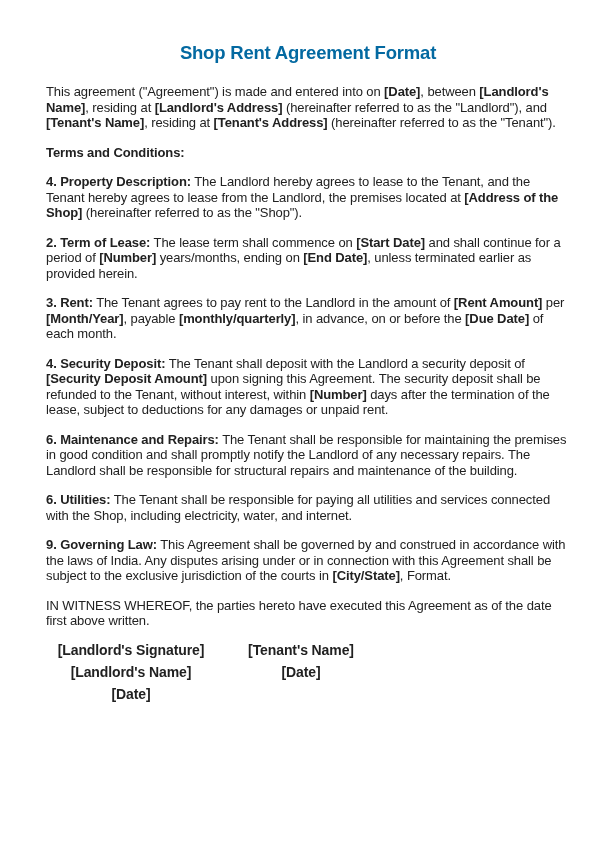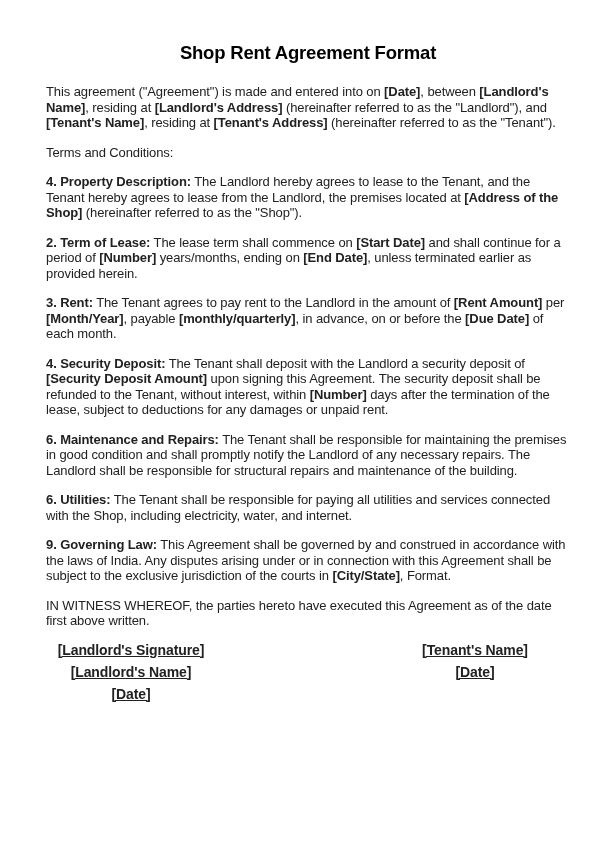--- a/index.html
+++ b/index.html
@@ -16,32 +16,30 @@
     letter-spacing: -0.1px;
     box-sizing: border-box;
     padding: 36px 46px 0 46px;
     overflow: hidden;
   }
   .doc-title {
     font-size: 18.5px;
     line-height: 22px;
     font-weight: 700;
     text-align: center;
-    color: #000000;
+    color: #0369a1;
     letter-spacing: -0.2px;
     margin: 6px 0 20px 0;
   }
   .page p { margin: 14px 0; }
-  .terms-heading { font-weight: 400; }
+  .terms-heading { font-weight: 700; }
   b { font-weight: 700; }
   .sig-block {
     display: flex;
-    justify-content: space-between;
     padding-right: 10px;
-    text-decoration: underline;
   }
   .sig-col {
     width: 170px;
     text-align: center;
     font-weight: 700;
     font-size: 14px;
   }
   .sig-line { margin: 0 0 7px 0; line-height: 15px; }
 </style>
 </head>

